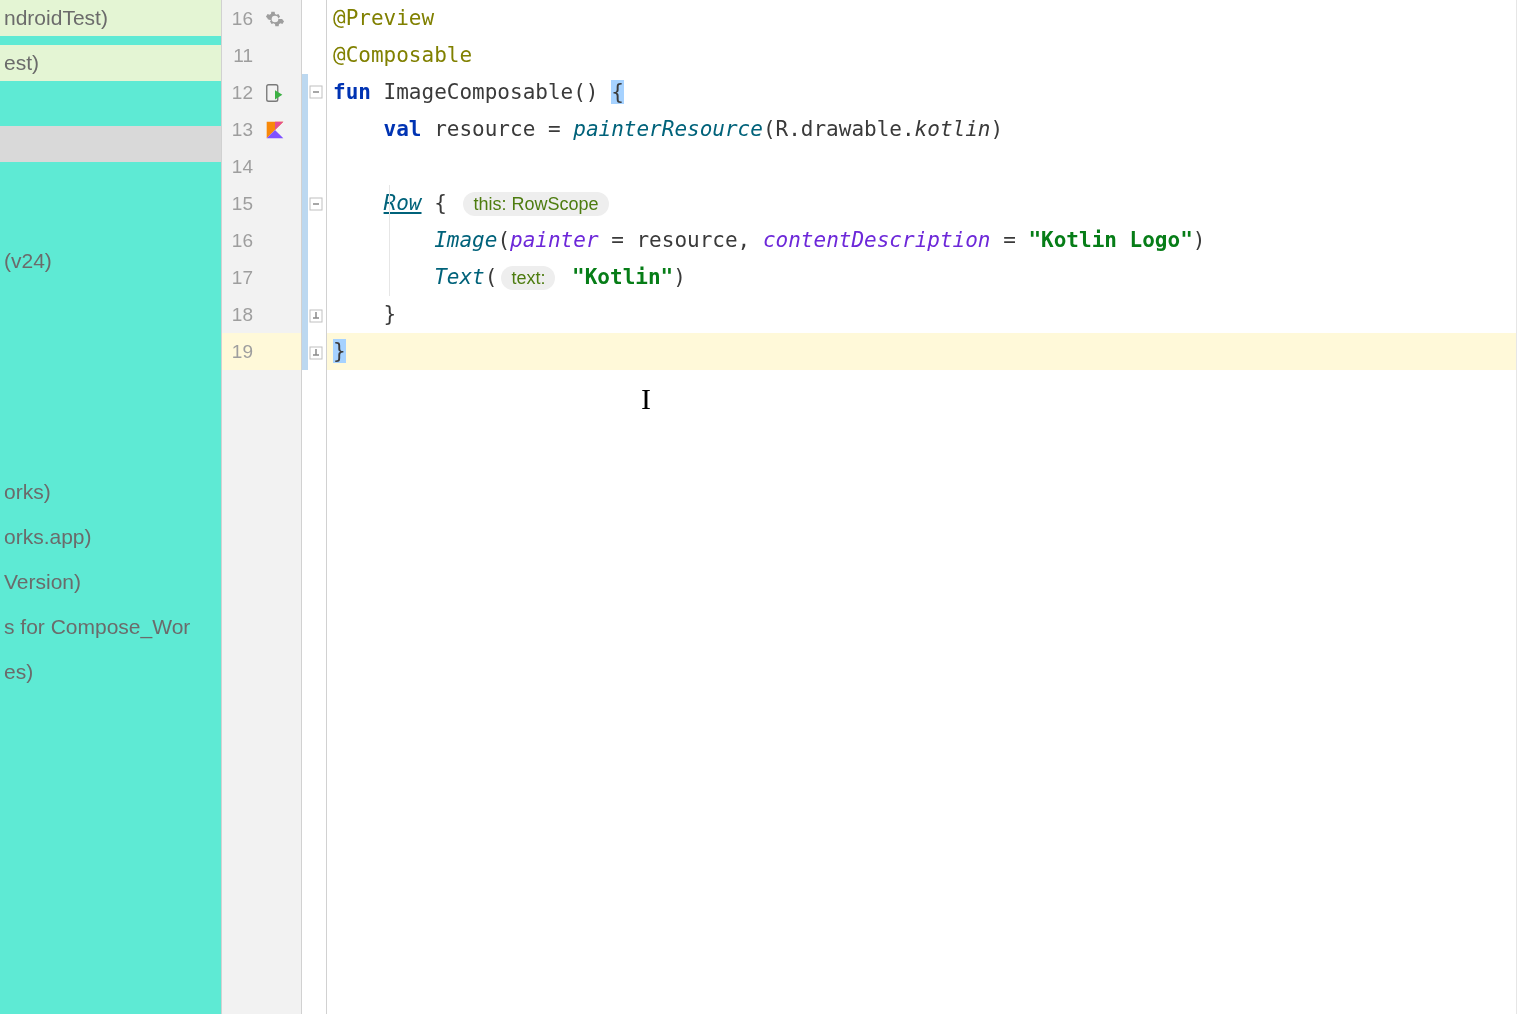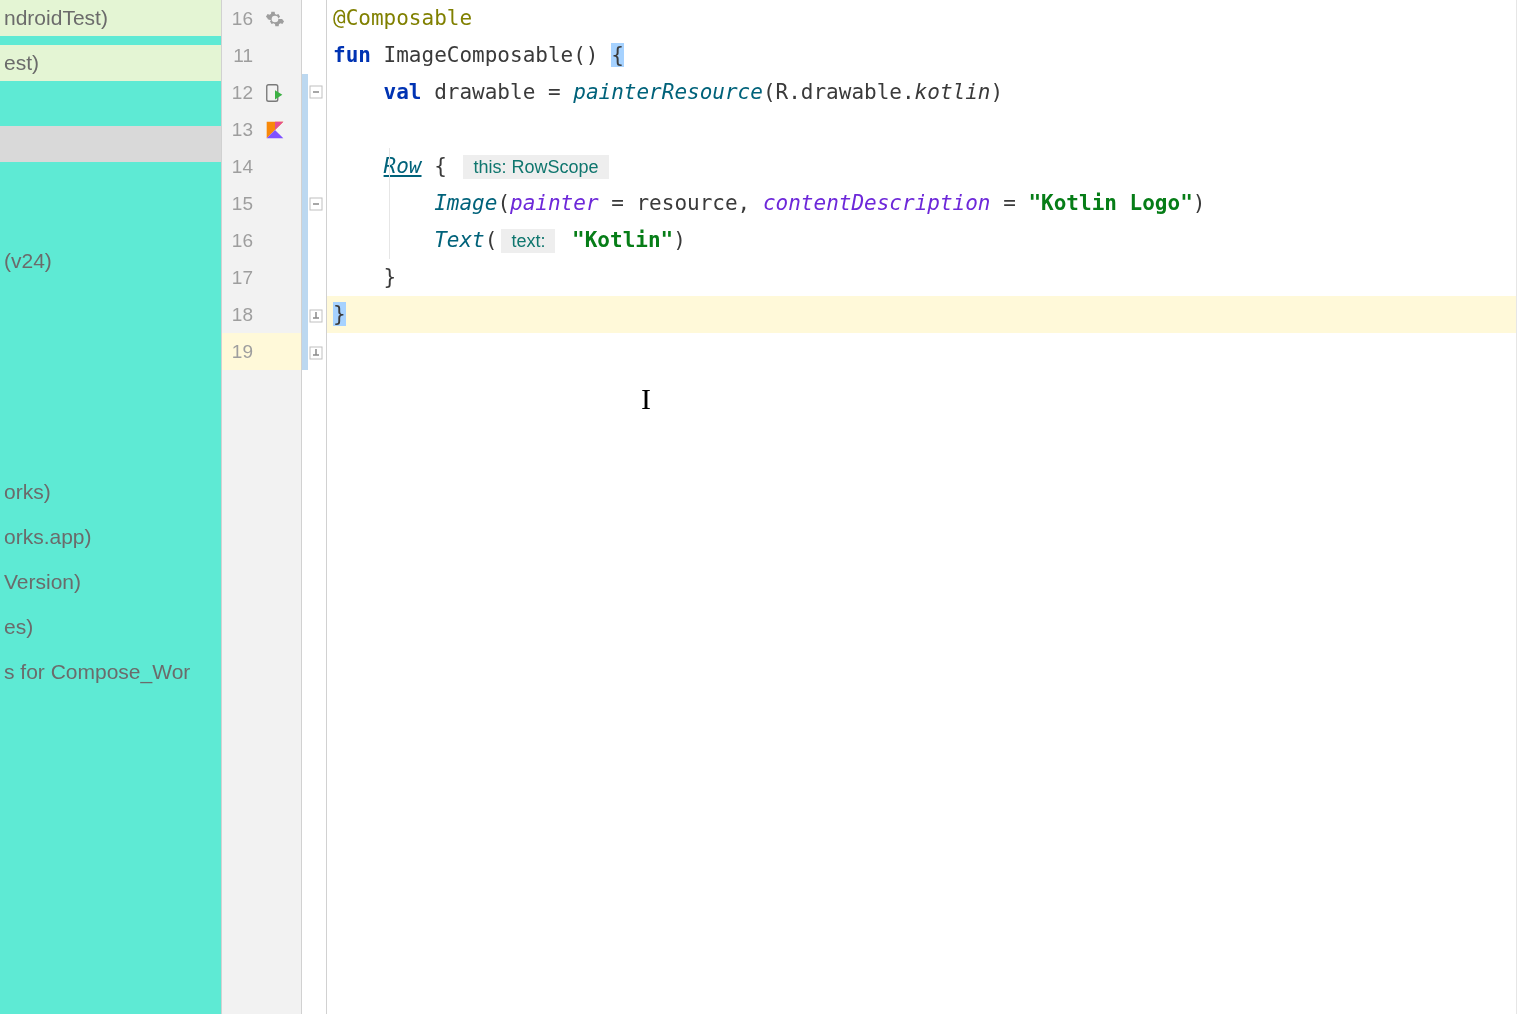--- a/index.html
+++ b/index.html
@@ -118,22 +118,22 @@
 .tok-string  { color: #067d17; font-weight: 600; }
 .tok-punct   { color: #3a3a3a; }
 .sel-brace {
   background: #a6d2ff;
   color: #3a3a3a;
 }
 .inlay {
   font-family: -apple-system, "Segoe UI", sans-serif;
   font-size: 18px;
   background: #eeeeee;
-  color: #0f766e;
-  border-radius: 0;
+  color: #4d7c0f;
+  border-radius: 12px;
   padding: 2px 10px;
   margin: 0 4px;
 }
 .indent-guide {
   position: absolute;
   left: 62px;
   top: 0;
   bottom: 0;
   width: 1px;
   background: #e6e6e6;
@@ -160,22 +160,22 @@
   <div class="tree-item tree-hl-green tree-group-top"><span>ndroidTest)</span></div>
   <div class="tree-item tree-hl-green"><span>est)</span></div>
   <div style="height:36px"></div>
   <div class="tree-item tree-hl-grey"><span></span></div>
   <div style="height:72px"></div>
   <div class="tree-item"><span>(v24)</span></div>
   <div style="height:186px"></div>
   <div class="tree-item"><span>orks)</span></div>
   <div class="tree-item"><span>orks.app)</span></div>
   <div class="tree-item"><span> Version)</span></div>
+  <div class="tree-item"><span>s for Compose_Wor</span></div>
   <div class="tree-item"><span>es)</span></div>
-  <div class="tree-item"><span>s for Compose_Wor</span></div>
 </div>
 
 <div class="gutter">
   <div class="gutter-row">
     <span class="gutter-num">16</span>
     <span class="gutter-icons">
       <svg width="20" height="20" viewBox="0 0 24 24">
           <path fill="#9e9e9e" d="M12 8a4 4 0 1 0 0 8 4 4 0 0 0 0-8zm9 4a7 7 0 0 1-.1 1l2 1.6-2 3.4-2.4-1a7 7 0 0 1-1.7 1l-.4 2.6h-4l-.4-2.6a7 7 0 0 1-1.7-1l-2.4 1-2-3.4 2-1.6A7 7 0 0 1 3 12a7 7 0 0 1 .1-1l-2-1.6 2-3.4 2.4 1a7 7 0 0 1 1.7-1L7.6 3.4h4l.4 2.6a7 7 0 0 1 1.7 1l2.4-1 2 3.4-2 1.6c.1.3.1.7.1 1z"></path>
         </svg>
     </span>
@@ -253,23 +253,24 @@
   <div class="fold-mark" style="top:345px">
     <svg width="14" height="14" viewBox="0 0 14 14">
         <rect x="1" y="1" width="12" height="12" fill="#fff" stroke="#c0c0c0"></rect>
         <line x1="7" y1="3" x2="7" y2="9" stroke="#8a8a8a" stroke-width="1.5"></line>
         <line x1="4" y1="9" x2="10" y2="9" stroke="#8a8a8a" stroke-width="1.5"></line>
       </svg>
   </div>
 </div>
 
 <div class="editor">
+  <div class="code-line"><span class="tok-annot">@Preview</span></div>
   <div class="code-line"><span class="tok-annot">@Composable</span></div>
   <div class="code-line"><span class="tok-keyword">fun</span><span class="tok-funcname"> ImageComposable() </span><span class="sel-brace">{</span></div>
-  <div class="code-line"><span class="tok-keyword">    val</span><span class="tok-ident"> drawable = </span><span class="tok-callit">painterResource</span><span class="tok-ident">(R.drawable.</span><span class="tok-ident-it">kotlin</span><span class="tok-ident">)</span></div>
+  <div class="code-line"><span class="tok-keyword">    val</span><span class="tok-ident"> resource = </span><span class="tok-callit">painterResource</span><span class="tok-ident">(R.drawable.</span><span class="tok-ident-it">kotlin</span><span class="tok-ident">)</span></div>
   <div class="code-line"><span></span></div>
   <div class="code-line"><div class="indent-guide"></div><span class="tok-ident">    </span><span class="tok-type-u">Row</span><span class="tok-punct"> { </span><span class="inlay">this: RowScope</span></div>
   <div class="code-line"><div class="indent-guide"></div><span class="tok-ident">        </span><span class="tok-callit">Image</span><span class="tok-punct">(</span><span class="tok-param">painter</span><span class="tok-ident"> = resource, </span><span class="tok-param">contentDescription</span><span class="tok-ident"> = </span><span class="tok-string">"Kotlin Logo"</span><span class="tok-punct">)</span></div>
   <div class="code-line"><div class="indent-guide"></div><span class="tok-ident">        </span><span class="tok-callit">Text</span><span class="tok-punct">(</span><span class="inlay">text:</span><span> </span><span class="tok-string">"Kotlin"</span><span class="tok-punct">)</span></div>
   <div class="code-line"><span class="tok-ident">    </span><span class="tok-punct">}</span></div>
   <div class="code-line current"><span class="sel-brace">}</span></div>
 
   <div class="caret" style="left:314px; top:382px;">I</div>
 </div>
 

